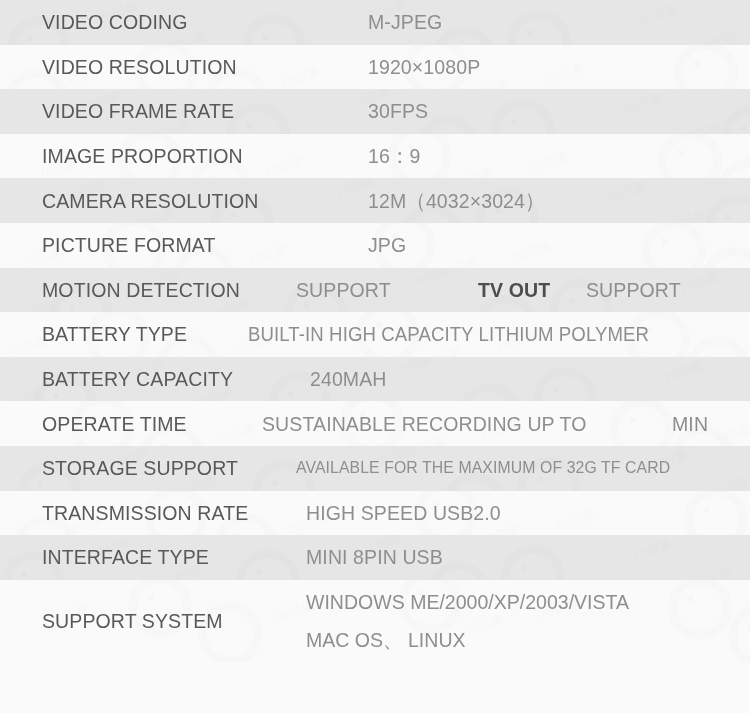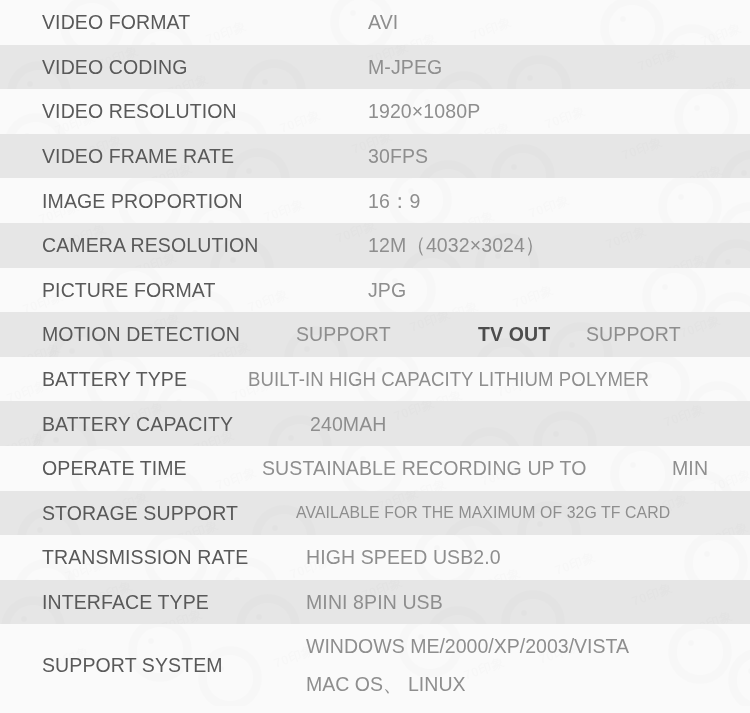--- a/index.html
+++ b/index.html
@@ -139,35 +139,20 @@
     white-space: nowrap;
     transform: scaleX(0.93);
     transform-origin: left center;
   }
 </style>
 </head>
 <body>
 
 <div id="spec-table">
 
-  <div class="spec-row odd">
-    <div class="wm" style="left: 0px; top: 0px; width: 750px; height: 100%;">
-        <div class="ring" style="left: 60px; top: -6px;"></div>
-        <div class="tag" style="left: 205px; top: 24px;">70印象</div>
-        <div class="ring" style="left: 330px; top: -10px;"></div>
-        <div class="tag" style="left: 470px; top: 20px;">70印象</div>
-        <div class="ring" style="left: 600px; top: -4px;"></div>
-        <div class="tag" style="left: 700px; top: 26px;">70印象</div>
-        <div class="ring" style="left: 130px; top: 22px;"></div>
-        <div class="tag" style="left: 395px; top: 36px;">70印象</div>
-        <div class="ring" style="left: 660px; top: 24px;"></div>
-      </div>
-    <span class="cell-label label-col">VIDEO FORMAT</span>
-    <span class="cell-value value-col">AVI</span>
-  </div>
 
   <div class="spec-row even">
     <div class="wm" style="left: 0px; top: 0px; width: 750px; height: 100%;">
         <div class="tag" style="left: 97px; top: 4px;">70印象</div>
         <div class="ring" style="left: 242px; top: 14px;"></div>
         <div class="tag" style="left: 367px; top: 0px;">70印象</div>
         <div class="ring" style="left: 507px; top: 10px;"></div>
         <div class="tag" style="left: 637px; top: 6px;">70印象</div>
         <div class="ring" style="left: 7px; top: 16px;"></div>
         <div class="tag" style="left: 167px; top: 32px;">70印象</div>

